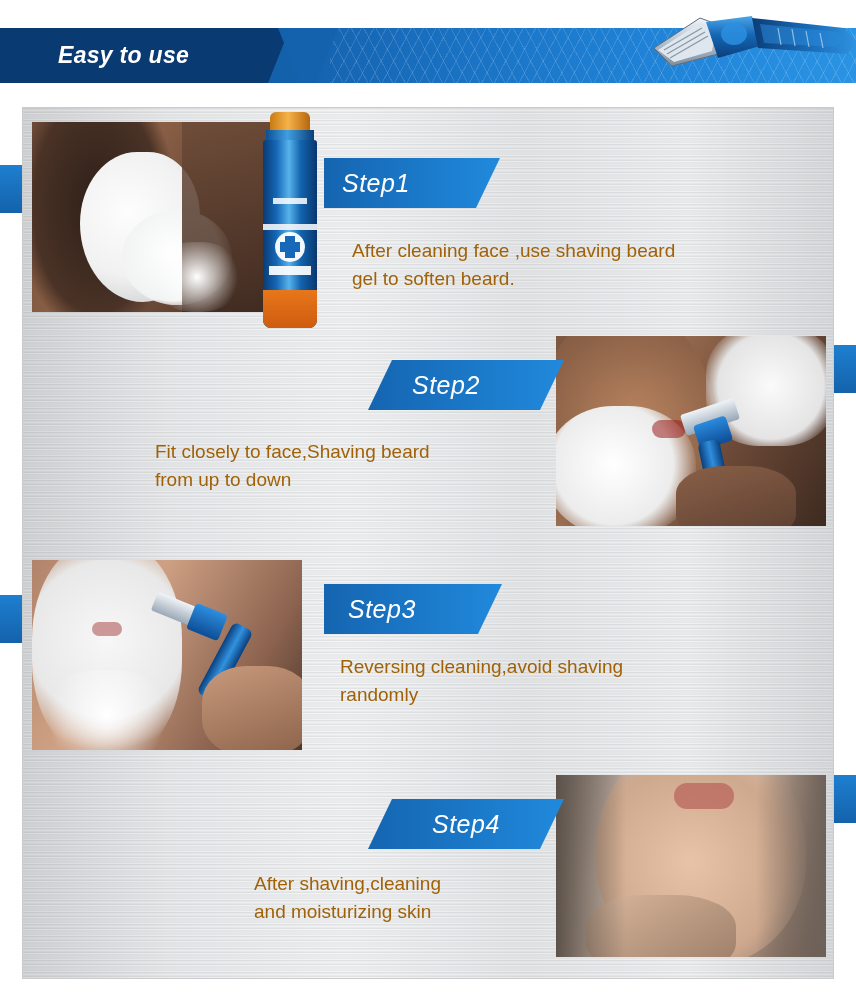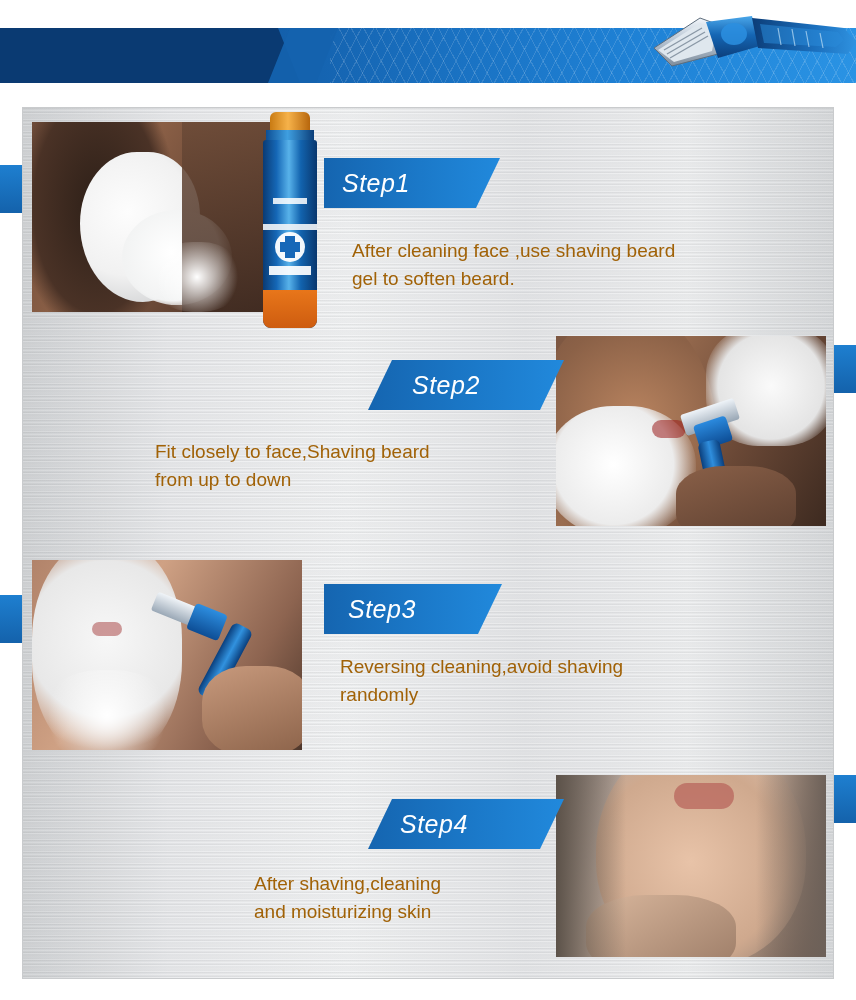--- a/index.html
+++ b/index.html
@@ -141,20 +141,21 @@
   .skin { position:absolute; inset:0; }
 </style>
 </head>
 <body>
 
 <div class="header">
   <div class="header-band"></div>
   <div class="header-mesh"></div>
   <div class="header-dark"></div>
   <div class="header-stripe1"></div>
+  <div class="header-title">Easy to use</div>
 
   <svg class="razor" viewBox="0 0 208 82">
     <defs>
       <linearGradient id="gmetal" x1="0" y1="0" x2="0" y2="1">
         <stop offset="0%" stop-color="#f2f6fb"></stop>
         <stop offset="45%" stop-color="#b9c6d4"></stop>
         <stop offset="100%" stop-color="#7f8d9c"></stop>
       </linearGradient>
       <linearGradient id="gblue" x1="0" y1="0" x2="0" y2="1">
         <stop offset="0%" stop-color="#4aa7ea"></stop>
@@ -274,17 +275,17 @@
   <div class="photo" style="left:556px; top:775px; width:270px; height:182px;">
     <div class="skin" style="background:linear-gradient(120deg,#9a8d86 0%,#c4b2a6 25%,#d9bba6 55%,#6e5a4e 100%);"></div>
     <div style="position:absolute;left:40px;top:-40px;width:210px;height:230px;border-radius:50% 50% 45% 45%;background:radial-gradient(circle at 45% 55%,#e8c3a8 0%,#cfa98e 55%,rgba(207,169,142,0) 80%);"></div>
     <div style="position:absolute;left:118px;top:8px;width:60px;height:26px;border-radius:14px;background:#b8655c;opacity:.75;"></div>
     <div style="position:absolute;left:30px;top:120px;width:150px;height:80px;border-radius:40%;background:linear-gradient(150deg,#d9b79d,#9b7b66);"></div>
     <div style="position:absolute;left:0px;top:0px;width:70px;height:182px;background:linear-gradient(90deg,#5c5249,rgba(92,82,73,0));"></div>
     <div style="position:absolute;left:200px;top:0px;width:70px;height:182px;background:linear-gradient(270deg,#6d6159,rgba(109,97,89,0));"></div>
   </div>
 
   <div class="banner" style="left:368px; top:799px; width:196px; clip-path:polygon(24px 0, 196px 0, 172px 100%, 0 100%);">
-    <span class="banner-label" style="margin-left:32px;">Step4</span>
+    <span class="banner-label" style="margin-left:64px;">Step4</span>
   </div>
   <div class="caption" style="left:254px; top:870px; width:300px;">After shaving,cleaning
 and moisturizing skin</div>
 </div>
 
 </body></html>

